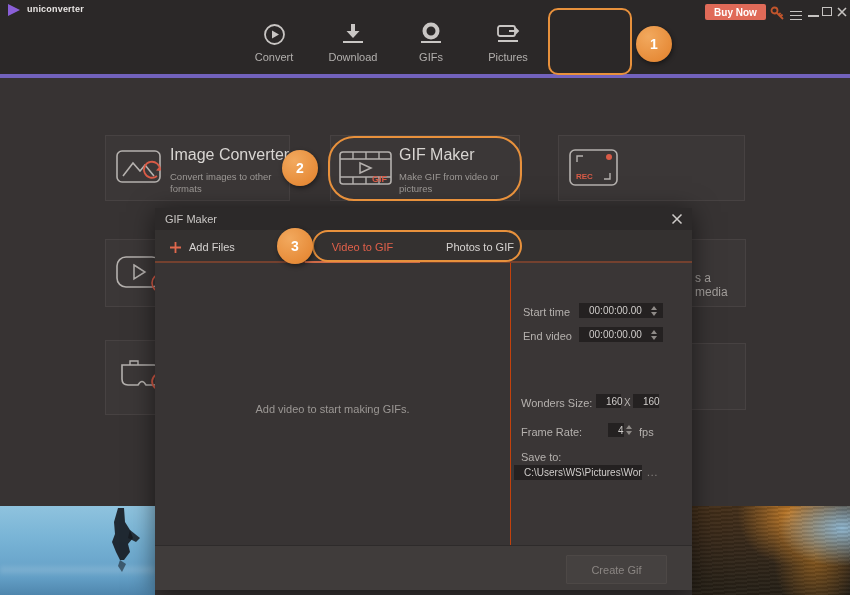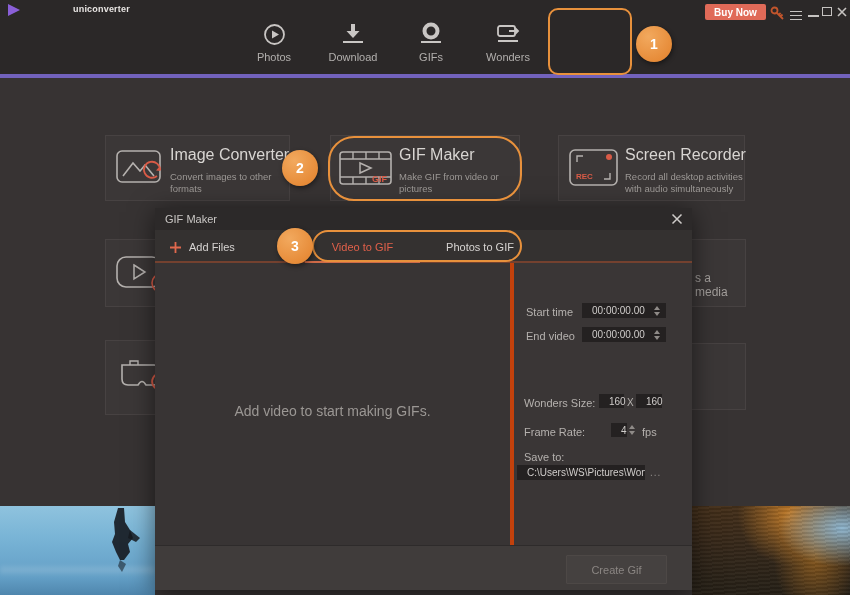--- a/index.html
+++ b/index.html
@@ -4,21 +4,21 @@
 <style>
   * { margin:0; padding:0; box-sizing:border-box; }
   body { font-family:"Liberation Sans", sans-serif; background:#1b1919; }
   .app { position:relative; width:850px; height:595px; background:#373333; overflow:hidden; }
 
   
   .header { position:absolute; left:0; top:0; width:850px; height:74px; background:#2b2828; }
   .purple-line { position:absolute; left:0; top:74px; width:850px; height:4px; background:#7262bc; }
   .logo-tri { position:absolute; left:8px; top:4px; width:0; height:0;
     border-left:12px solid #8a5fd8; border-top:6px solid transparent; border-bottom:6px solid transparent; }
-  .app-title { position:absolute; left:27px; top:4px; font-size:9px; font-weight:bold; color:#e9e6e4; letter-spacing:.2px;margin-left:46px; }
+  .app-title { position:absolute; left:27px; top:4px; font-size:9px; font-weight:bold; color:#e9e6e4; letter-spacing:.2px; }
   .buy-now { position:absolute; left:705px; top:4px; width:61px; height:16px; background:#e06a58; border-radius:2px;
     color:#fff; font-size:10px; font-weight:bold; display:flex; align-items:center; justify-content:center; }
   .winctl { position:absolute; top:6px; color:#c6c3c1; }
   .menu-icon span { display:block; width:12px; height:1.5px; background:#c6c3c1; margin:2.5px 0; }
   .min-icon { width:11px; height:11px; border-bottom:2px solid #c6c3c1; }
   .max-icon { width:10px; height:9px; border:1.5px solid #c6c3c1; margin-top:1px; }
 
   
   .nav-tab { position:absolute; top:20px; width:70px; height:52px; text-align:center; cursor:pointer; }
   .nav-tab .nt-icon { height:28px; display:flex; align-items:center; justify-content:center; }
@@ -55,22 +55,22 @@
   .dlg-tabbar { position:absolute; left:0; top:22px; width:537px; height:33px; background:#343130; }
   .dlg-tabbar .dim-line { position:absolute; left:0; bottom:0; width:537px; height:2px; background:#74412f; }
   .add-files { position:absolute; left:14px; top:8px; height:18px; display:flex; align-items:center; cursor:pointer; }
   .add-files .af-label { font-size:11px; color:#d6d3d1; margin-left:7px; }
   .gif-tab { position:absolute; top:0; height:33px; display:flex; align-items:center; justify-content:center; font-size:11px; cursor:pointer; }
   .gif-tab.video { left:150px; width:115px; color:#e2604a; }
   .gif-tab.photos { left:270px; width:110px; color:#d8d5d3; }
   .active-underline { position:absolute; left:150px; bottom:0; width:115px; height:2px; background:#cf6a48; }
 
   .dlg-left { position:absolute; left:0; top:55px; width:355px; height:282px; }
-  .empty-text { position:absolute; left:0; top:140px; width:355px; text-align:center; font-size:14px; color:#9b9794; }
-  .dlg-right { position:absolute; left:355px; top:55px; width:182px; height:282px; border-left:4px solid #c2410c; background:#3a3636; }
+  .empty-text { position:absolute; left:0; top:140px; width:355px; text-align:center; font-size:11px; color:#9b9794; }
+  .dlg-right { position:absolute; left:355px; top:55px; width:182px; height:282px; border-left:1px solid #c2410c; background:#3a3636; }
 
   .fld-label { position:absolute; font-size:11px; color:#b5b1ae; }
   .fld-input { position:absolute; background:#242121; color:#d0cdcb; font-size:10px;
     display:flex; align-items:center; padding-left:10px; cursor:text; }
   .spin { position:absolute; display:flex; flex-direction:column; justify-content:center; gap:2px; cursor:pointer; }
   .spin i { display:block; width:0; height:0; border-left:3.5px solid transparent; border-right:3.5px solid transparent; }
   .spin .up { border-bottom:4px solid #8f8b88; }
   .spin .dn { border-top:4px solid #8f8b88; }
   .x-sep { position:absolute; font-size:10px; color:#b5b1ae; }
   .fps-lab { position:absolute; font-size:11px; color:#b5b1ae; }
@@ -99,21 +99,21 @@
     <div class="logo-tri"></div>
     <div class="app-title">uniconverter</div>
 
     <div class="nav-tab" style="left:239px">
       <div class="nt-icon">
         <svg width="27" height="27" viewBox="0 0 27 27">
           <circle cx="13.5" cy="13.5" r="9.5" fill="none" stroke="#c9c6c4" stroke-width="1.8"></circle>
           <path d="M11 9.5 L18 13.5 L11 17.5 Z" fill="#c9c6c4"></path>
         </svg>
       </div>
-      <div class="nt-label">Photos</div>
+      <div class="nt-label">Convert</div>
     </div>
 
     <div class="nav-tab" style="left:318px">
       <div class="nt-icon">
         <svg width="24" height="26" viewBox="0 0 24 26">
           <rect x="10" y="3" width="4" height="8" fill="#c9c6c4"></rect>
           <path d="M5.5 10 L18.5 10 L12 17 Z" fill="#c9c6c4"></path>
           <rect x="2" y="20" width="20" height="2" fill="#c9c6c4"></rect>
         </svg>
       </div>
@@ -131,21 +131,21 @@
     </div>
 
     <div class="nav-tab" style="left:473px">
       <div class="nt-icon">
         <svg width="26" height="26" viewBox="0 0 26 26">
           <rect x="3" y="5" width="17" height="10" rx="2" fill="none" stroke="#c9c6c4" stroke-width="1.8"></rect>
           <path d="M14 10 L23 10 M20 7 L23 10 L20 13" fill="none" stroke="#c9c6c4" stroke-width="1.8"></path>
           <rect x="3" y="19" width="20" height="2" fill="#c9c6c4"></rect>
         </svg>
       </div>
-      <div class="nt-label">Wonders</div>
+      <div class="nt-label">Pictures</div>
     </div>
 
 
     <div class="buy-now">Buy Now</div>
     <div class="winctl" style="left:770px">
       <svg width="15" height="14" viewBox="0 0 15 14">
         <circle cx="4.5" cy="4.5" r="3" fill="none" stroke="#c2552c" stroke-width="1.8"></circle>
         <path d="M7 7 L13 13 M10.5 10.5 L12.5 8.5 M8.8 8.8 L10.6 7" fill="none" stroke="#c2552c" stroke-width="1.8"></path>
       </svg>
     </div>
@@ -196,24 +196,20 @@
 
   <div class="card" style="left:558px;top:135px;width:187px;height:66px">
     <div class="c-icon">
       <svg width="50" height="40" viewBox="0 0 50 40">
         <rect x="1" y="2" width="47" height="35" rx="5" fill="none" stroke="#b5b1ae" stroke-width="1.6"></rect>
         <path d="M8 14 L8 8 L14 8 M35 31 L41 31 L41 25" fill="none" stroke="#b5b1ae" stroke-width="1.4"></path>
         <circle cx="40" cy="9" r="3" fill="#d95b47"></circle>
         <text x="7" y="31" font-size="8" font-weight="bold" fill="#d95b47">REC</text>
       </svg>
     </div>
-    <div class="c-text" style="left:66px">
-      <div class="c-title">Screen Recorder</div>
-      <div class="c-desc" style="width:120px">Record all desktop activities with audio simultaneously</div>
-    </div>
   </div>
 
   <div class="card" style="left:105px;top:239px;width:185px;height:68px">
     <div class="c-icon">
       <svg width="58" height="40" viewBox="0 0 58 40">
         <rect x="1" y="4" width="44" height="30" rx="9" fill="none" stroke="#b5b1ae" stroke-width="1.6"></rect>
         <path d="M18 12 L29 19 L18 26 Z" fill="none" stroke="#b5b1ae" stroke-width="1.5"></path>
         <circle cx="45" cy="30" r="9" fill="none" stroke="#d95b47" stroke-width="1.6"></circle>
         <text x="43" y="34" font-size="10" font-weight="bold" fill="#d95b47">i</text>
       </svg>

